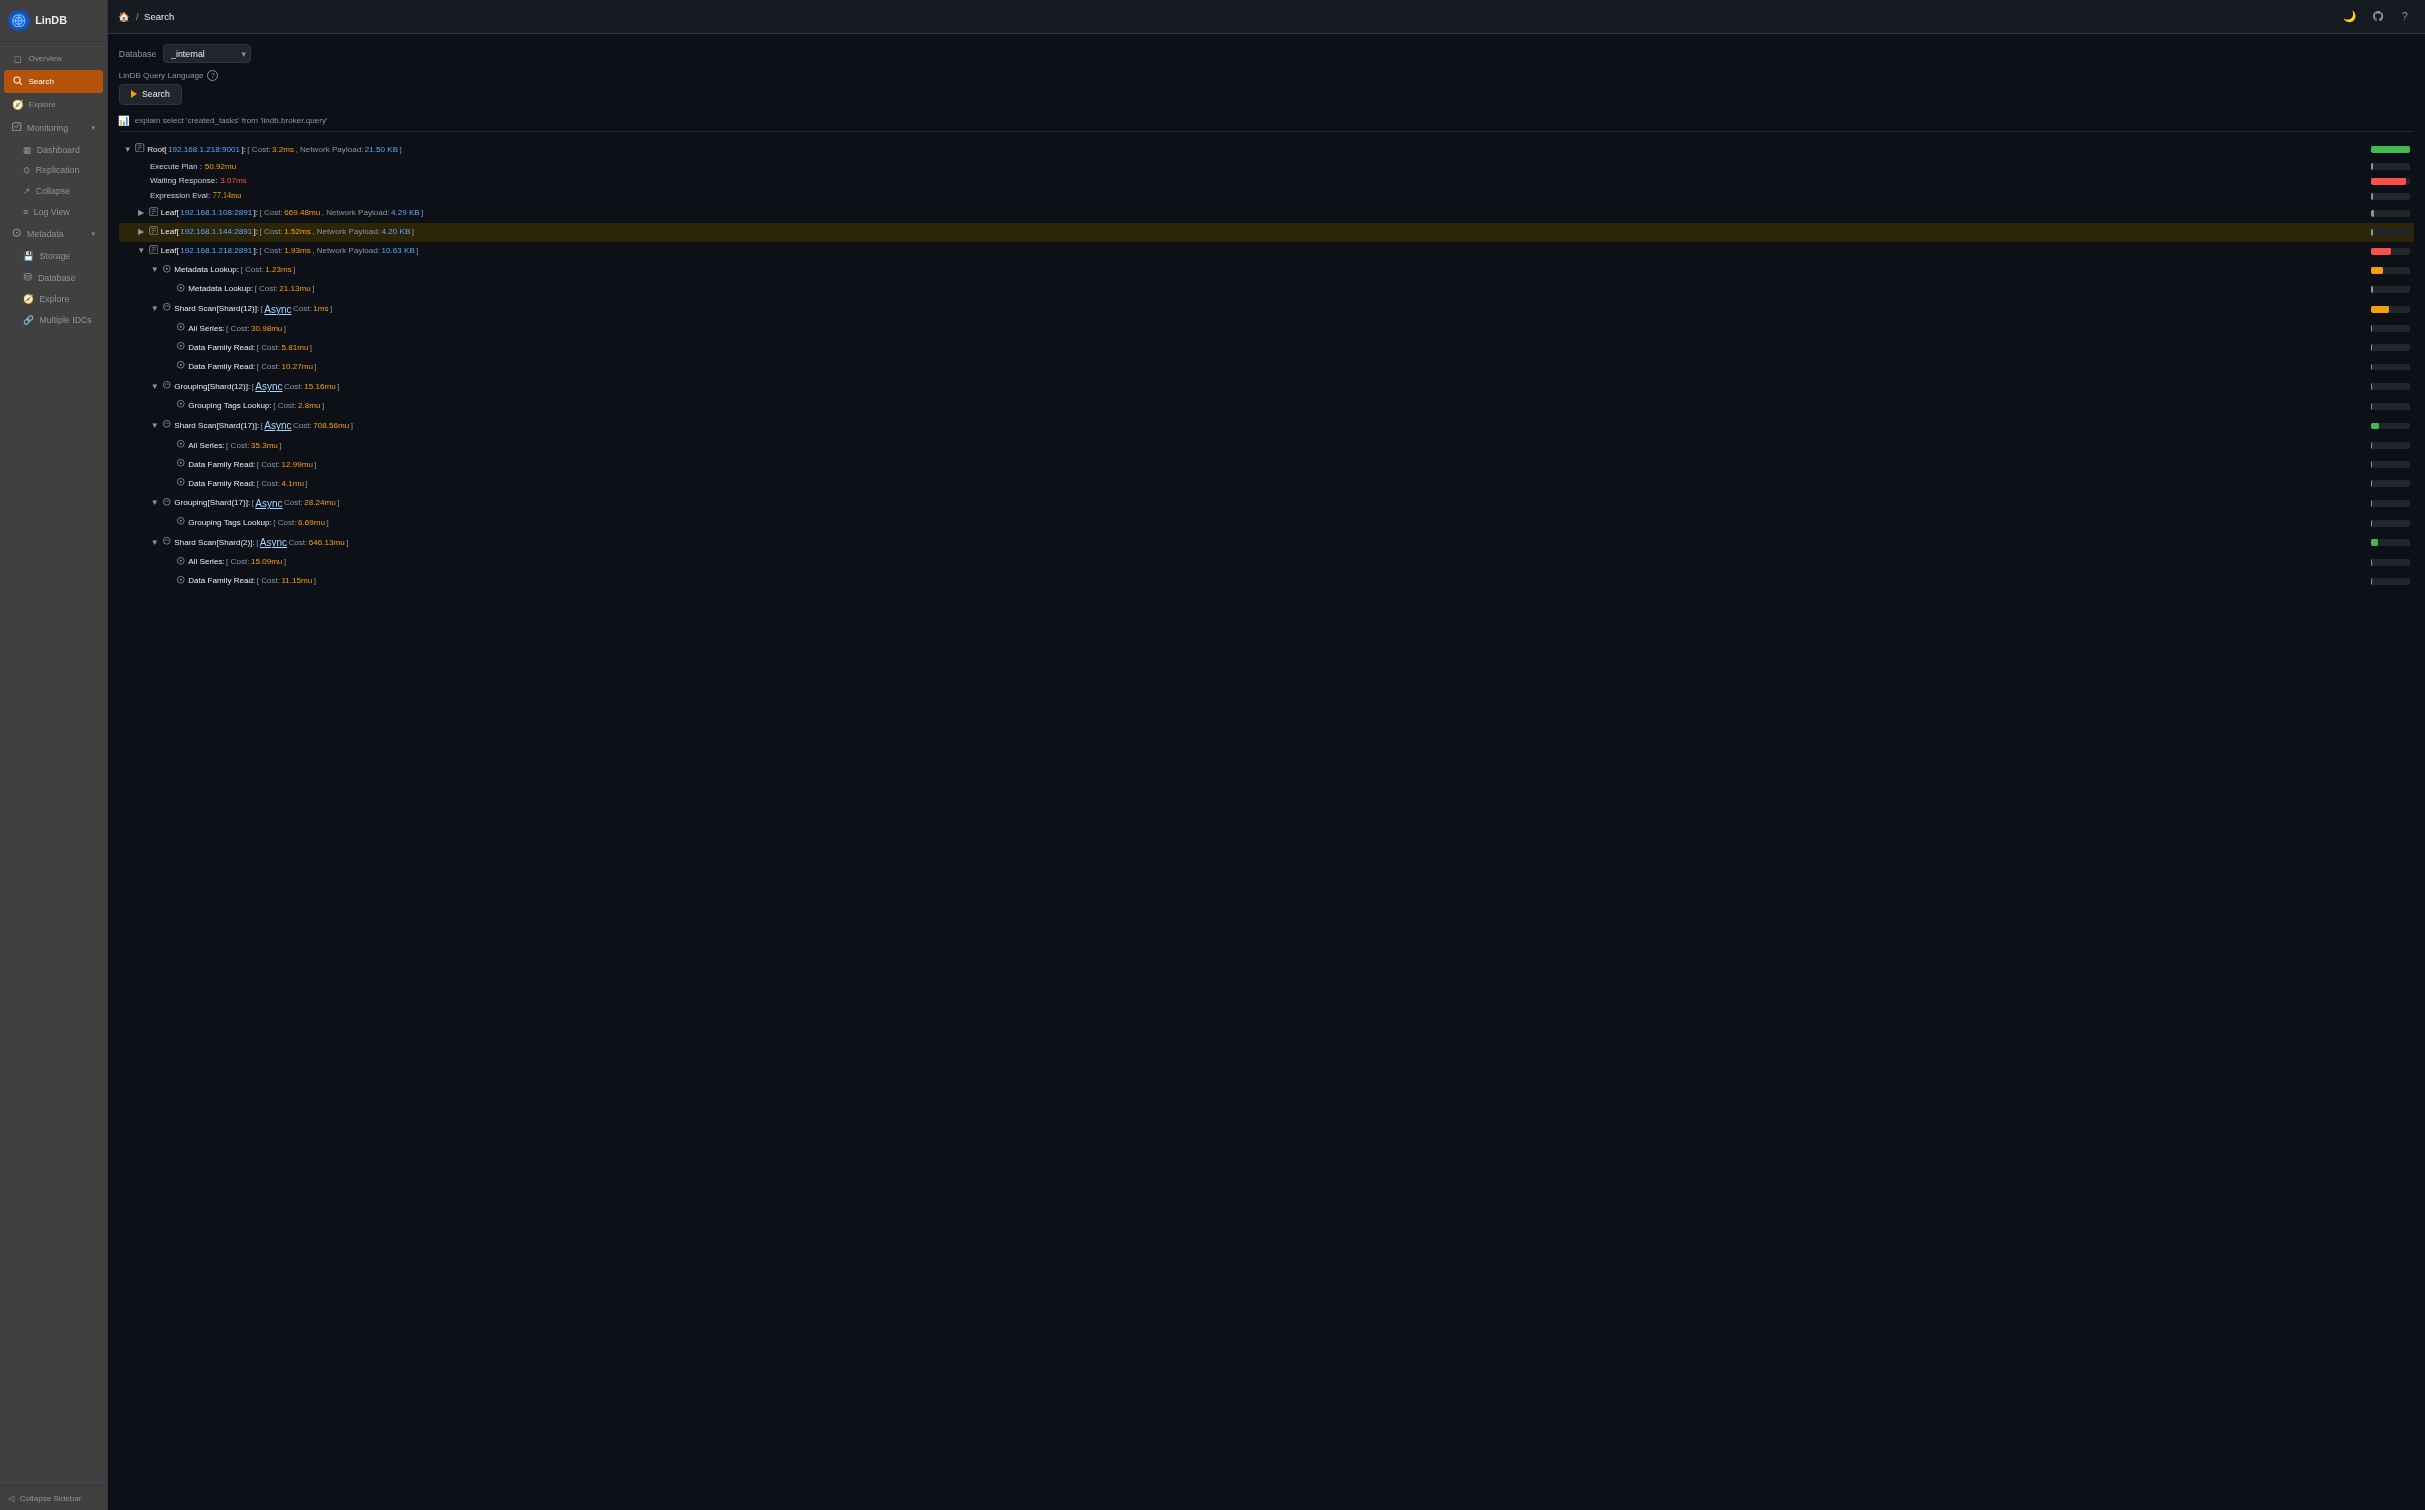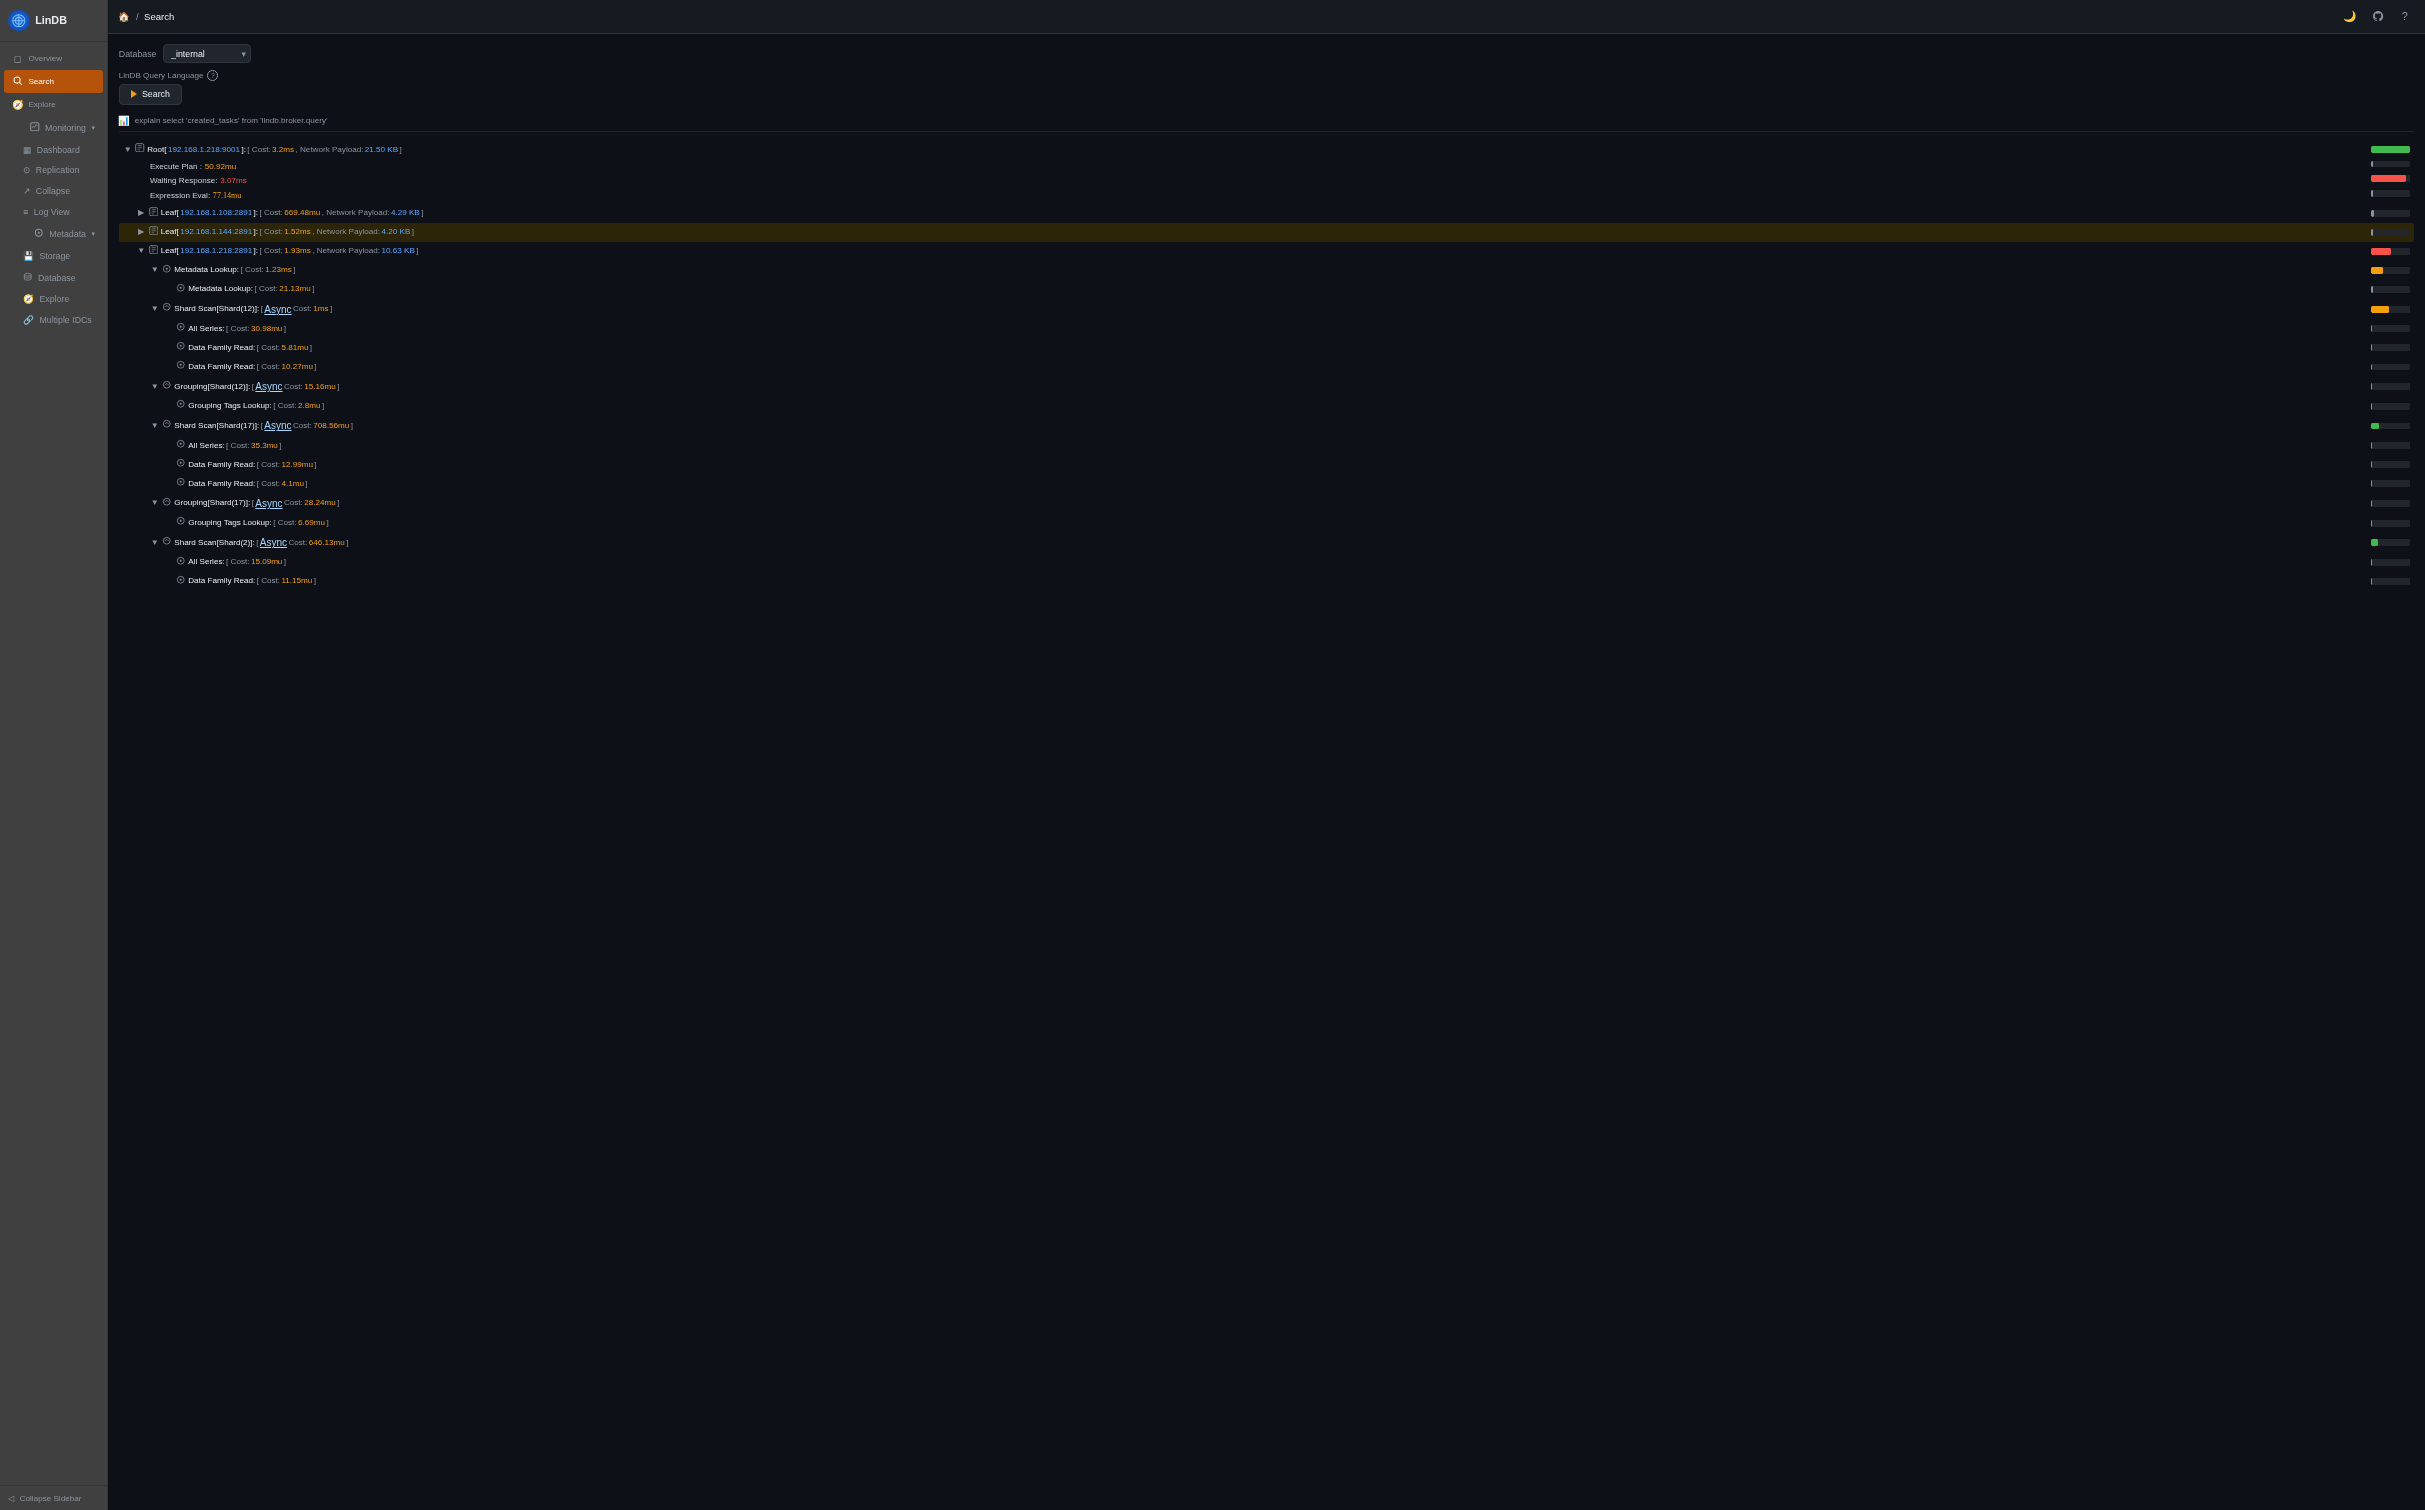--- a/index.html
+++ b/index.html
@@ -65,21 +65,21 @@
     .nav-item.active { background: #b45309; color: #fff; }
     .nav-item .nav-icon { font-size: 9.5px; width: 10.8px; text-align: center; }
     .nav-item .nav-label { font-size: 8.1px; }
     .nav-group {
       display: flex;
       flex-direction: column;
     }
     .nav-group-header {
       display: flex;
       align-items: center;
-      justify-content: flex-end;
+      justify-content: space-between;
       gap: 5.4px;
       padding: 5.4px 8.1px;
       cursor: pointer;
       color: #8b949e;
       margin: 0.7px 4.1px;
       border-radius: 2.7px;
     }
     .nav-group-header .left { display: flex; align-items: center; gap: 5.4px; }
     .nav-subitem {
       display: flex;
@@ -328,21 +328,21 @@
 
     
     .indent-0 { width: 0px; }
     .indent-1 { width: 13.5px; }
     .indent-2 { width: 27px; }
     .indent-3 { width: 41px; }
 
     .sub-row {
       color: #8b949e;
       display: flex;
-      align-items: flex-start;
+      align-items: center;
       padding: 1.4px 4.1px 1.4px;
     }
     .sub-row .sub-label { color: #c9d1d9; }
     .sub-row .sub-val { color: #f59e0b; }
     .sub-row .sub-val.red { color: #f85149; }
 
     .node-async { color: #a5d6ff; font-size: 10px; text-decoration: underline; }
 
     ::-webkit-scrollbar { width: 4.1px; height: 4.1px; }
     ::-webkit-scrollbar-track { background: #0d1117; }

